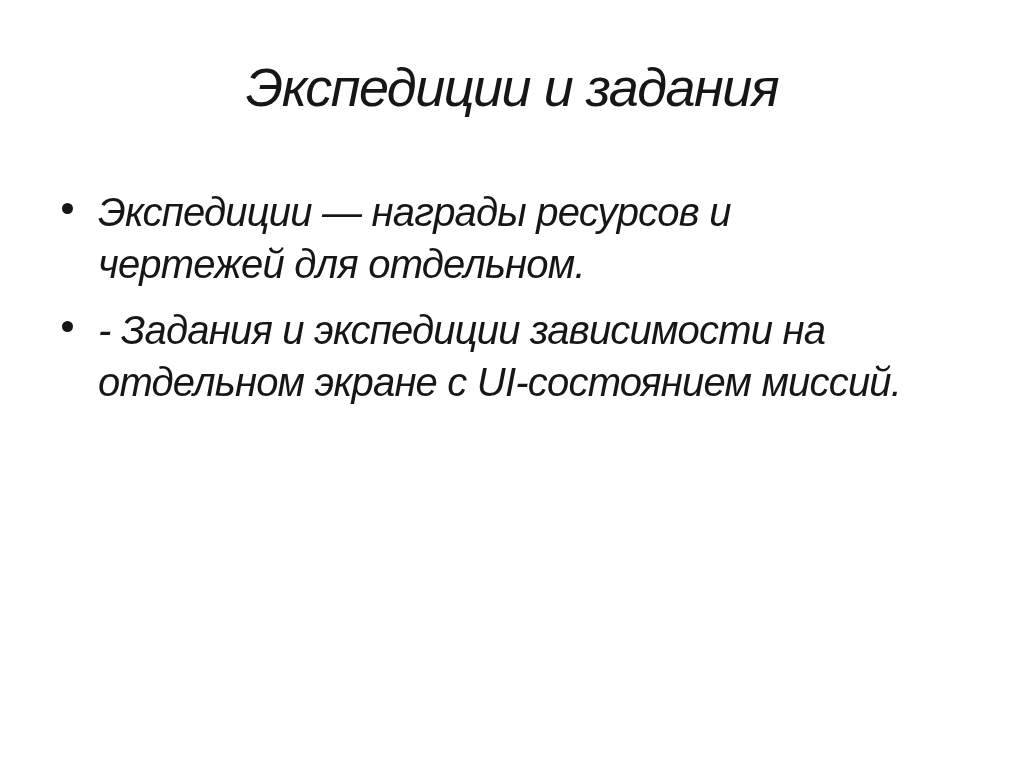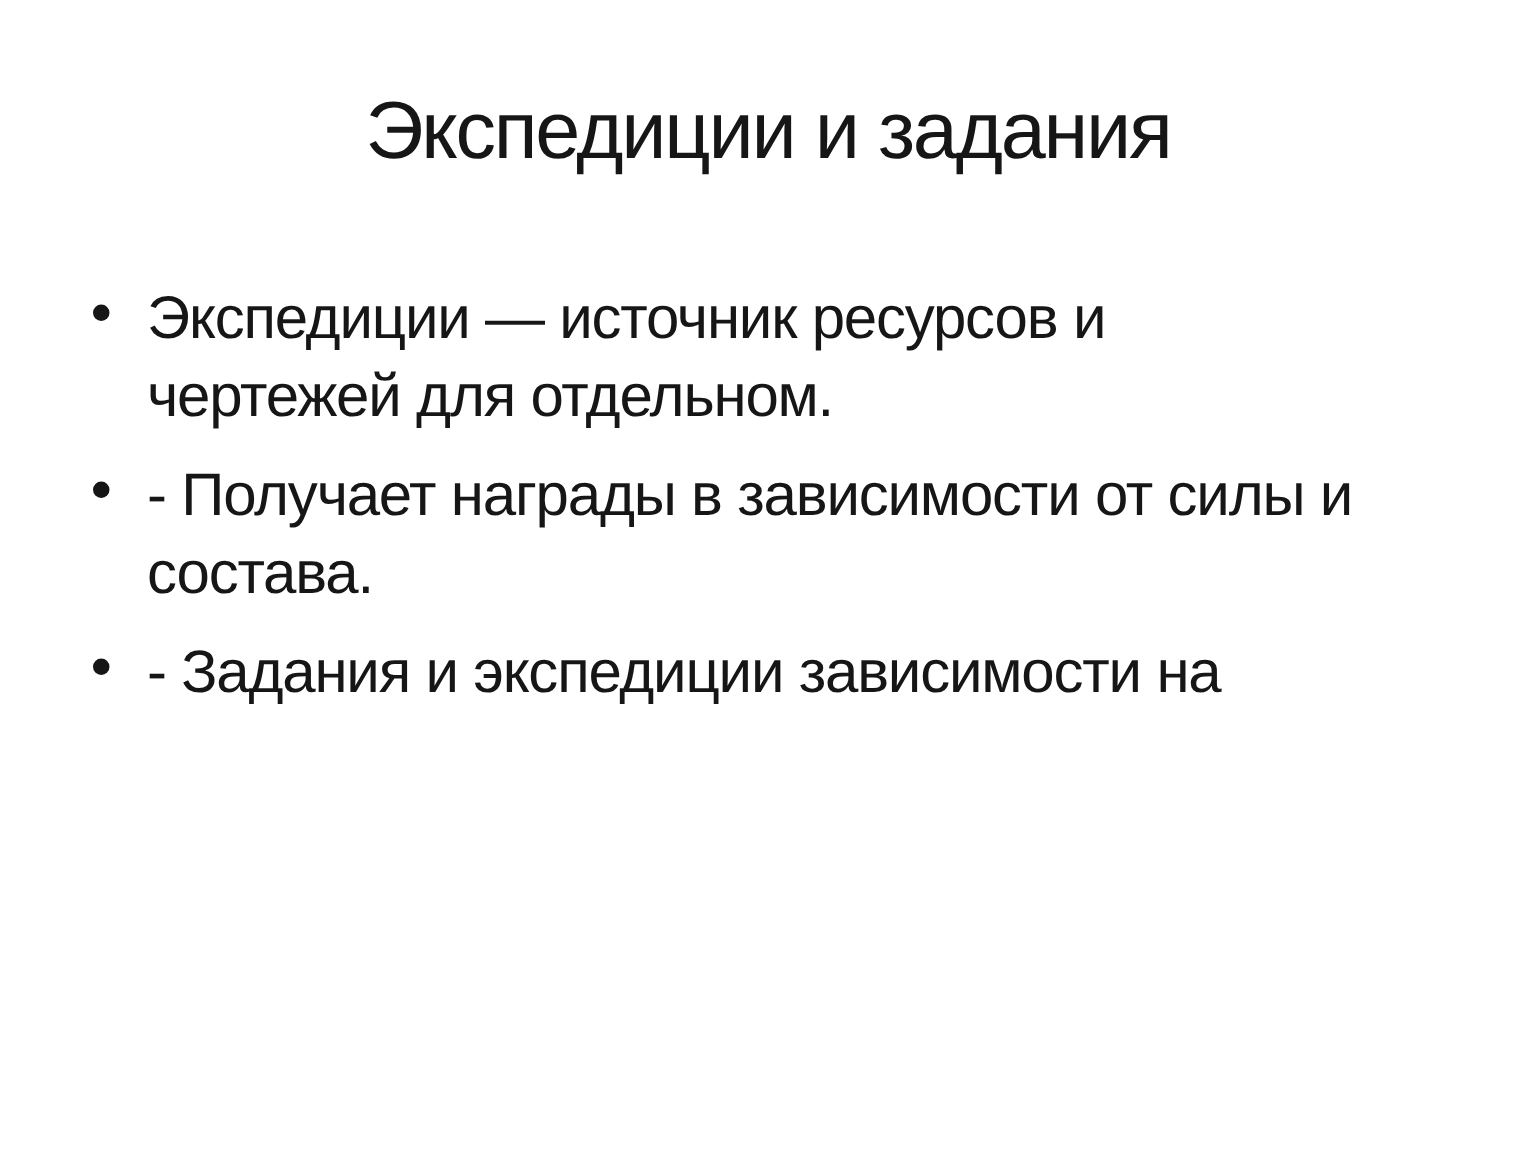--- a/index.html
+++ b/index.html
@@ -13,20 +13,21 @@
     overflow: hidden;
     background: var(--bg-color);
     font-family: "Liberation Sans", "DejaVu Sans", sans-serif;
     color: var(--text-color);
   }
   .slide {
     position: relative;
     width: 1024px;
     height: 603px;
     background: var(--bg-color);
+    font-style: italic;
   }
   .slide-title {
     position: absolute;
     top: 56px;
     left: 0;
     width: 1024px;
     text-align: center;
     font-size: 54px;
     font-weight: 400;
     letter-spacing: -1.5px;
@@ -65,30 +66,26 @@
 <body>
 
 <div class="slide">
 
   <h1 class="slide-title">Экспедиции и задания</h1>
 
   <ul class="bullet-list">
 
     <li class="bullet-item">
       <span class="bullet-marker"></span>
-      <div class="bullet-line">Экспедиции — источник ресурсов и</div>
+      <div class="bullet-line">Экспедиции — награды ресурсов и</div>
       <div class="bullet-line">чертежей для отдельном.</div>
     </li>
 
 
-    <li class="bullet-item">
-      <span class="bullet-marker"></span>
-      <div class="bullet-line">- Получает награды в зависимости от силы и</div>
-      <div class="bullet-line">состава.</div>
-    </li>
 
     <li class="bullet-item">
       <span class="bullet-marker"></span>
       <div class="bullet-line">- Задания и экспедиции зависимости на</div>
+      <div class="bullet-line">отдельном экране с UI-состоянием миссий.</div>
     </li>
 
   </ul>
 </div>
 
 </body></html>

